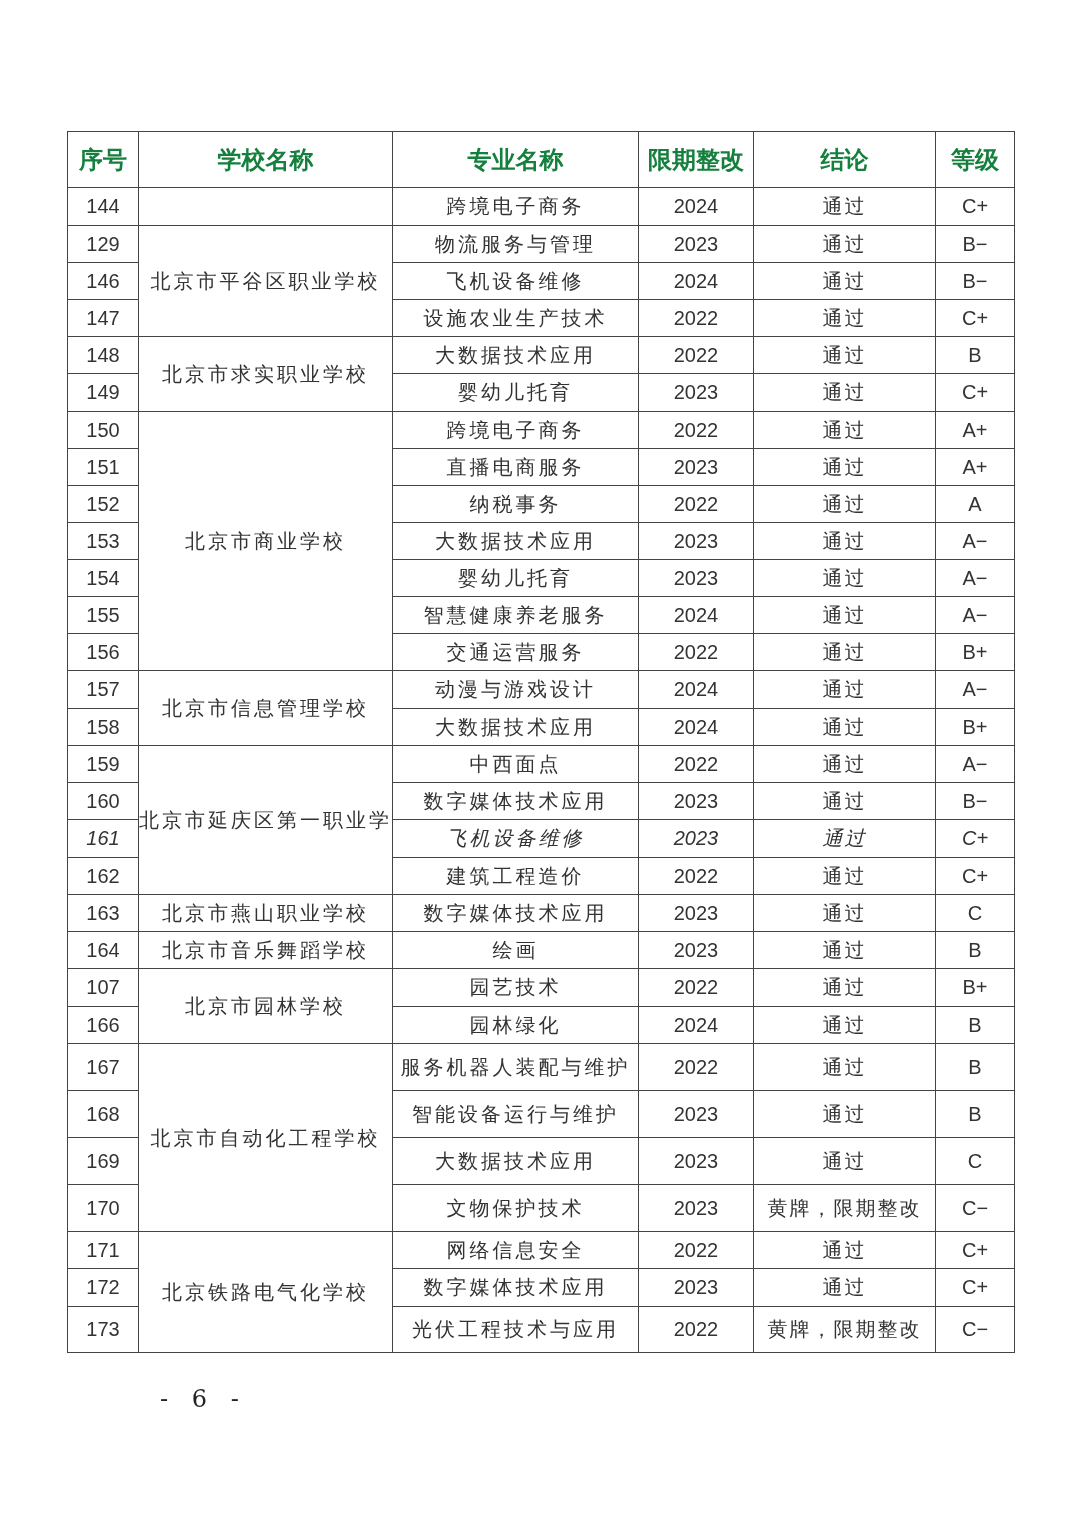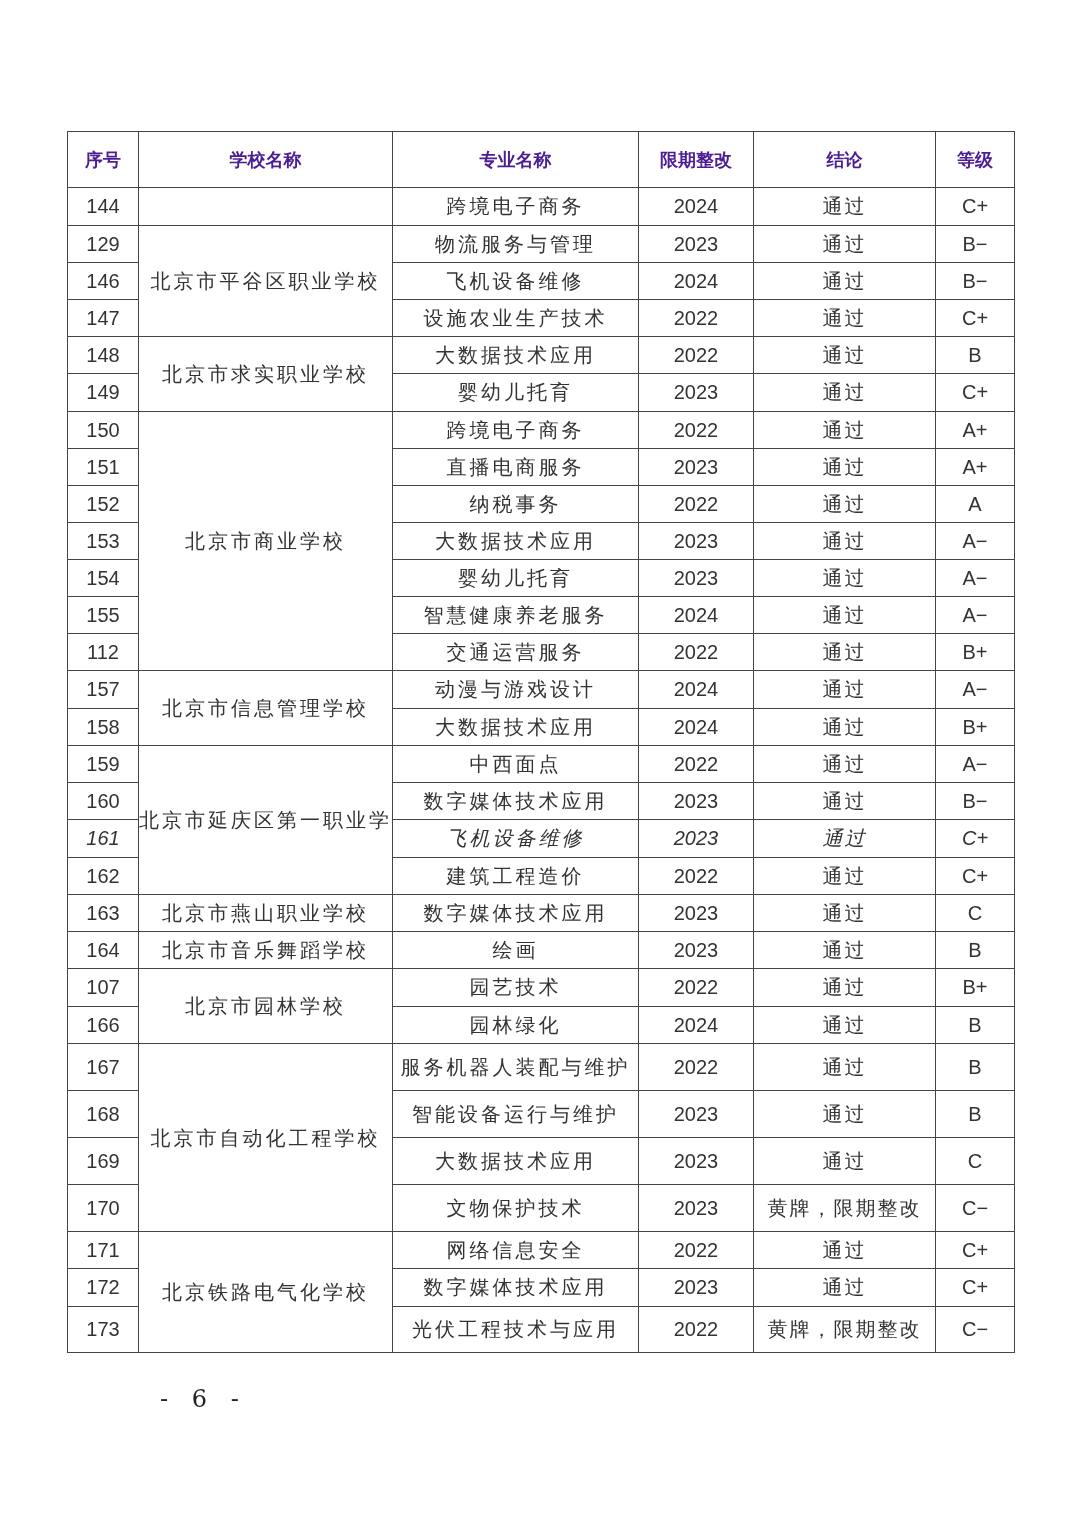--- a/index.html
+++ b/index.html
@@ -2,21 +2,21 @@
 <html><head>
 <meta charset="utf-8">
 <style>
   html, body { margin: 0; padding: 0; background: #ffffff; }
   body { width: 1080px; height: 1527px; position: relative; overflow: hidden;
          font-family: "DejaVu Sans", "Liberation Sans", sans-serif; color: #222; }
   table.grid { position: absolute; left: 67px; top: 131px; border-collapse: collapse;
                table-layout: fixed; width: 947px; }
   table.grid td, table.grid th { border: 1.3px solid #444; text-align: center; vertical-align: middle;
                padding: 0; overflow: hidden; white-space: nowrap; }
-  table.grid th { font-weight: bold; font-size: 18px; height: 55px; color: #4c1d95; }
+  table.grid th { font-weight: bold; font-size: 24px; height: 55px; color: #15803d; }
   table.grid td { font-size: 20px; color: #333; }
   td.num { font-family: "Liberation Sans", sans-serif; font-size: 21px; }
   td.school { letter-spacing: 3px; white-space: normal; line-height: 36px; padding: 0 12px; margin-left: 48px; }
   td.major { letter-spacing: 3px; }
   td.year { font-family: "Liberation Sans", sans-serif; font-size: 21px; }
   td.concl { letter-spacing: 2px; }
   td.grade { font-family: "Liberation Sans", sans-serif; font-size: 21px; }
   .page-num { position: absolute; left: 160px; top: 1385px; font-family: "DejaVu Serif", serif;
               font-size: 24px; color: #222; letter-spacing: 8px; }
 </style>
@@ -125,21 +125,21 @@
         <td class="grade">A−</td>
       </tr>
       <tr style="height: 37px;">
         <td class="num">155</td>
         <td class="major">智慧健康养老服务</td>
         <td class="year">2024</td>
         <td class="concl">通过</td>
         <td class="grade">A−</td>
       </tr>
       <tr style="height: 37px;">
-        <td class="num">112</td>
+        <td class="num">156</td>
         <td class="major">交通运营服务</td>
         <td class="year">2022</td>
         <td class="concl">通过</td>
         <td class="grade">B+</td>
       </tr>
       <tr style="height: 38px;">
         <td class="num">157</td>
         <td class="school" rowspan="2">北京市信息管理学校</td>
         <td class="major">动漫与游戏设计</td>
         <td class="year">2024</td>

